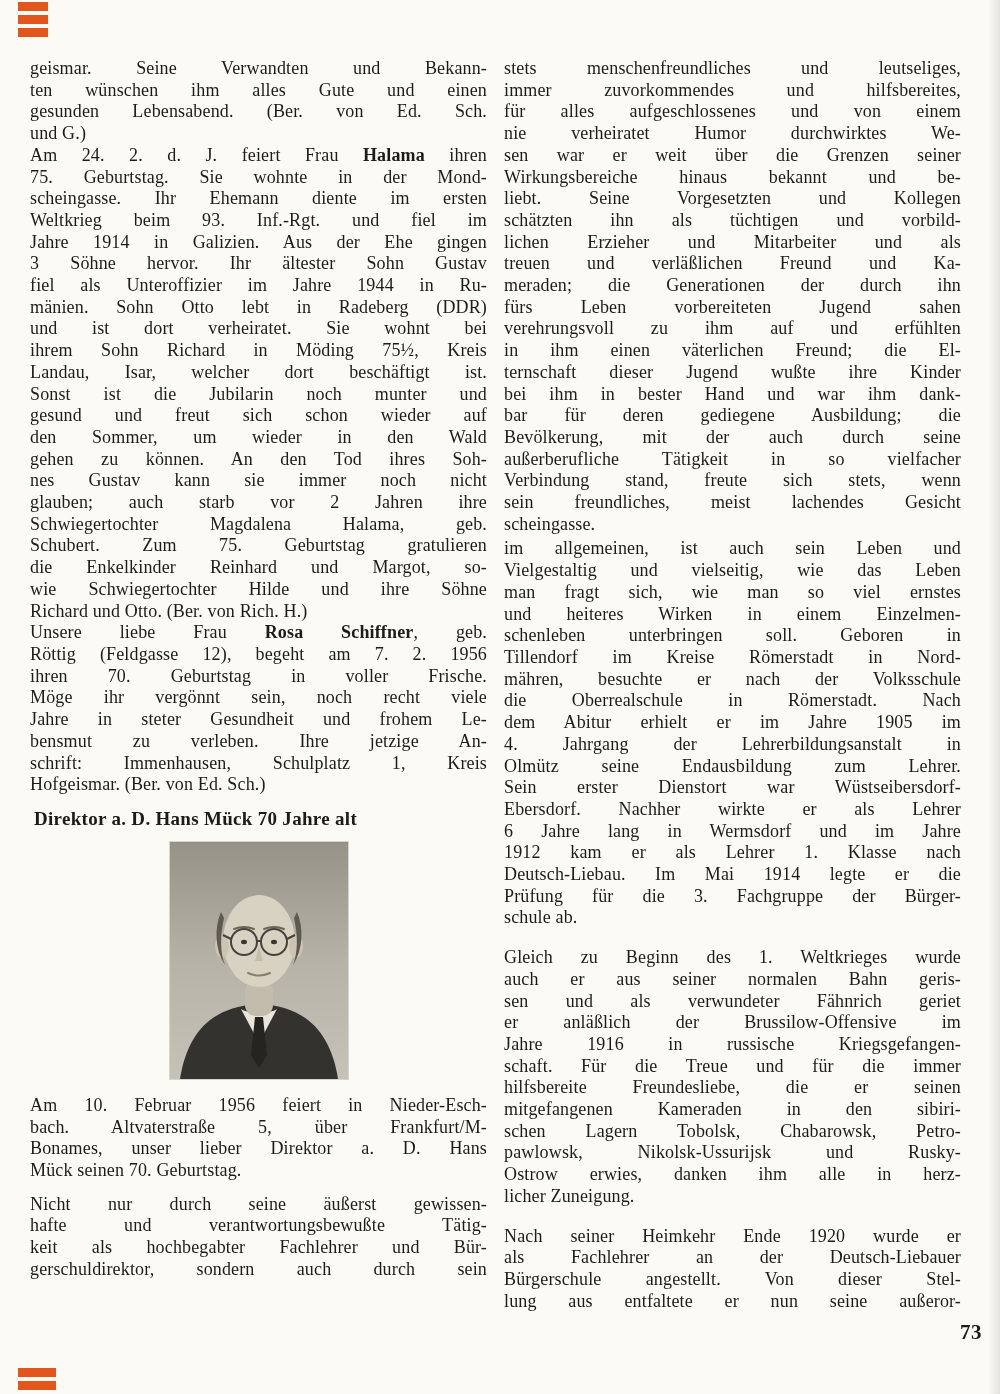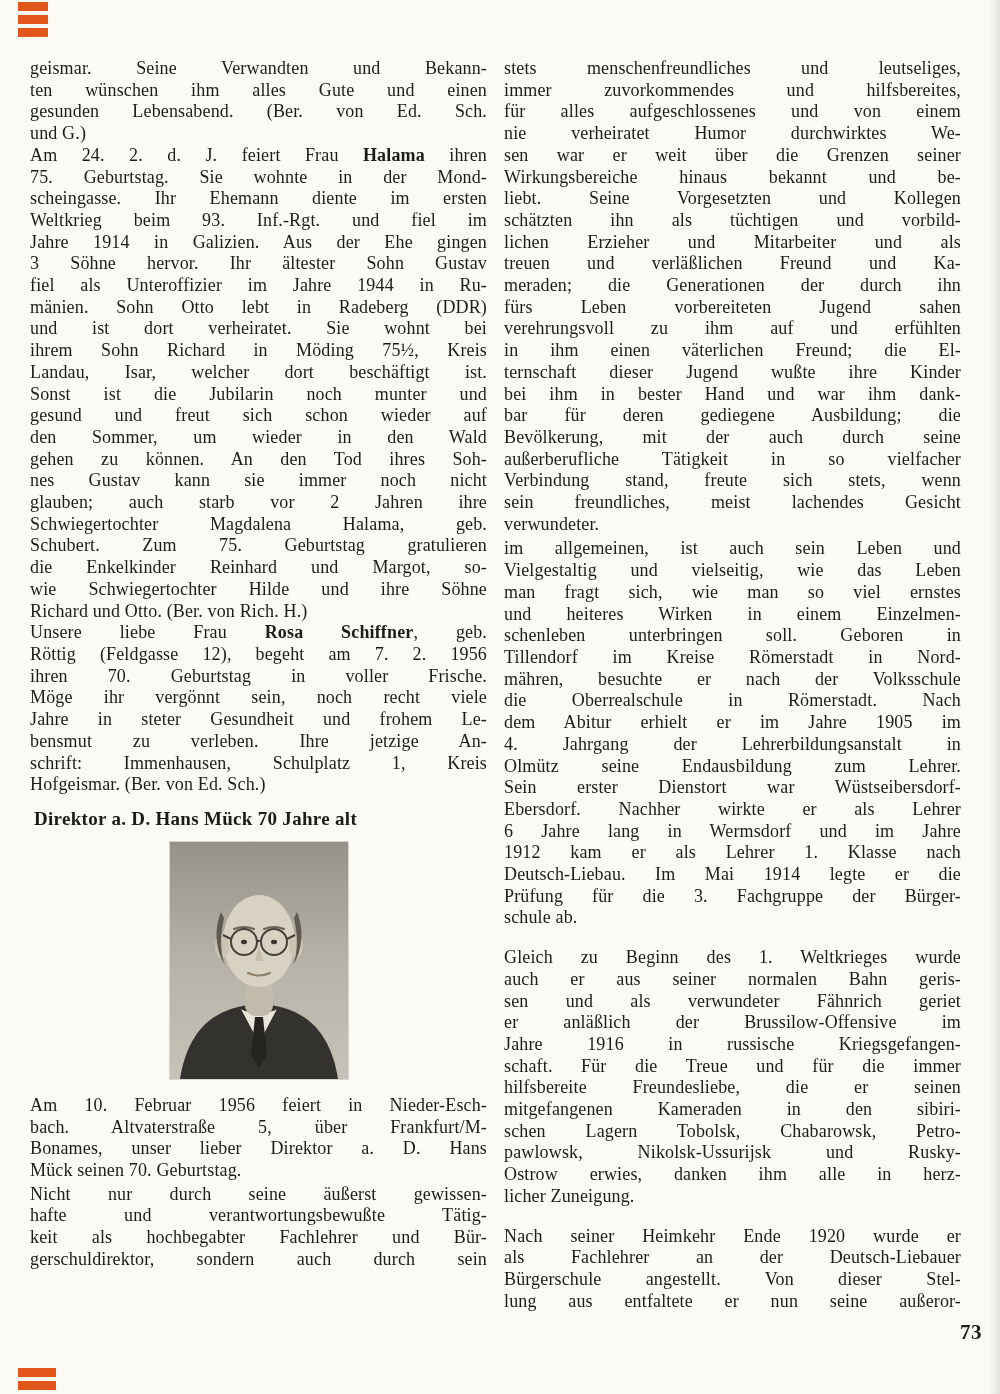--- a/index.html
+++ b/index.html
@@ -24,21 +24,21 @@
   .col { width: 457px; font-size: 18px; line-height: 21.7px; letter-spacing: 0.15px; }
 
   .line { text-align: justify; text-align-last: justify; }
   .line.last { text-align-last: left; }
   .para.cont .line.last { text-align-last: justify; }
   .b { font-weight: 700; }
 
   .mt3 { margin-top: 3px; }
   .mt6 { margin-top: 6px; }
   .mt8 { margin-top: 18px; }
-  .mt12 { margin-top: 2px; }
+  .mt12 { margin-top: 12px; }
 
   .headline {
     font-size: 19px; font-weight: 700; line-height: 24px;
     letter-spacing: 0.3px; margin: 11px 0 0 4px;
   }
 
   .photo {
     display: block; width: 178px; height: 237px;
     margin: 11px auto 16px auto; padding: 0;
     box-shadow: 0 0 0 1px rgba(0,0,0,0.15);
@@ -177,21 +177,21 @@
           <div class="line">fürs Leben vorbereiteten Jugend sahen</div>
           <div class="line">verehrungsvoll zu ihm auf und erfühlten</div>
           <div class="line">in ihm einen väterlichen Freund; die El-</div>
           <div class="line">ternschaft dieser Jugend wußte ihre Kinder</div>
           <div class="line">bei ihm in bester Hand und war ihm dank-</div>
           <div class="line">bar für deren gediegene Ausbildung; die</div>
           <div class="line">Bevölkerung, mit der auch durch seine</div>
           <div class="line">außerberufliche Tätigkeit in so vielfacher</div>
           <div class="line">Verbindung stand, freute sich stets, wenn</div>
           <div class="line">sein freundliches, meist lachendes Gesicht</div>
-          <div class="line last">verwundeter.</div>
+          <div class="line last">scheingasse.</div>
         </div>
       <div class="para mt3">
           <div class="line">im allgemeinen, ist auch sein Leben und</div>
           <div class="line">Vielgestaltig und vielseitig, wie das Leben</div>
           <div class="line">man fragt sich, wie man so viel ernstes</div>
           <div class="line">und heiteres Wirken in einem Einzelmen-</div>
           <div class="line">schenleben unterbringen soll. Geboren in</div>
           <div class="line">Tillendorf im Kreise Römerstadt in Nord-</div>
           <div class="line">mähren, besuchte er nach der Volksschule</div>
           <div class="line">die Oberrealschule in Römerstadt. Nach</div>

